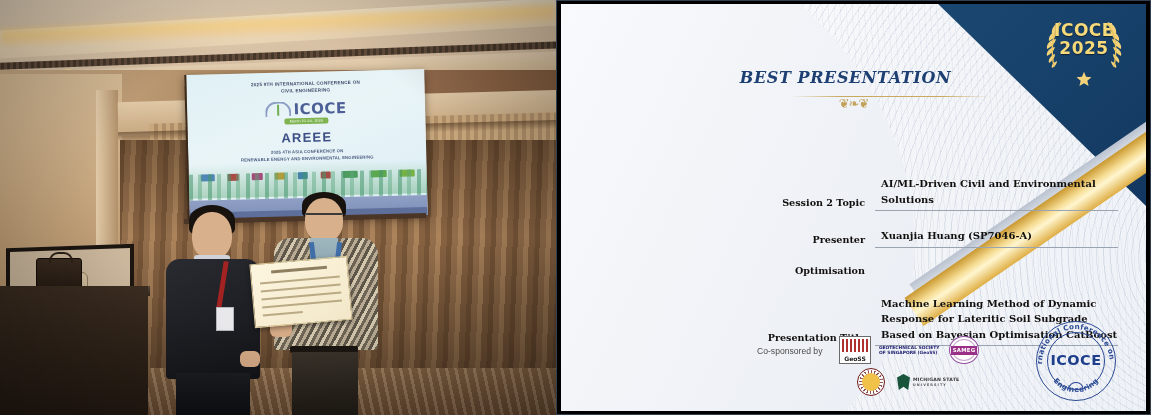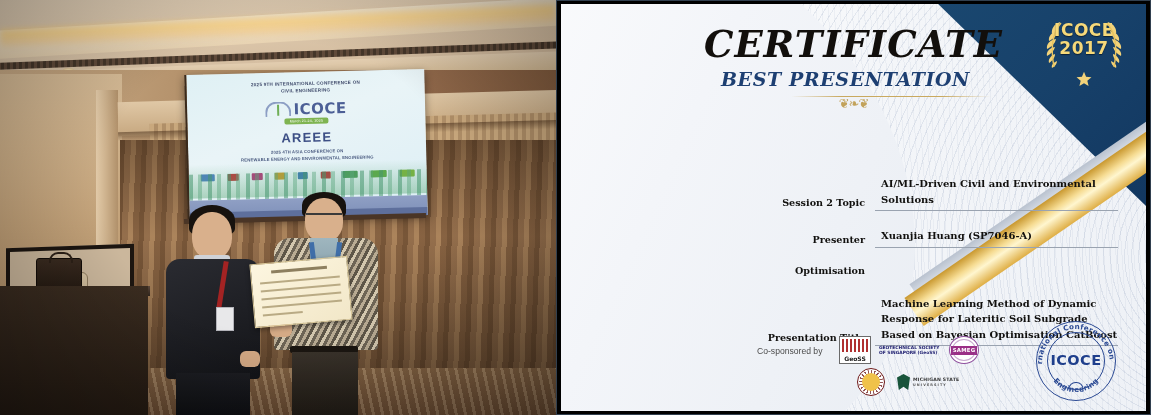--- a/index.html
+++ b/index.html
@@ -154,21 +154,21 @@
   .badge-text .l2{font-size:17px;letter-spacing:.5px;}
   .laurel{position:absolute;top:6px;width:26px;height:50px;}
   .laurel.l{left:4px;}
   .laurel.r{right:4px;}
 
   .title{position:absolute;left:0;right:0;top:18px;text-align:center;
     font-family:"DejaVu Serif",serif;font-style:italic;font-weight:bold;
     font-size:37px;letter-spacing:1px;color:#120f0c;}
   .subtitle{position:absolute;left:0;right:16px;top:64px;text-align:center;
     font-family:"DejaVu Serif",serif;font-style:italic;font-weight:bold;
-    font-size:19px;letter-spacing:.6px;color:#1d3f72;}
+    font-size:16px;letter-spacing:.6px;color:#1d3f72;}
   .rule{position:absolute;left:230px;width:200px;top:92px;height:1.4px;
     background:linear-gradient(90deg,rgba(200,170,110,0),#c9a95f 25%,#c9a95f 75%,rgba(200,170,110,0));}
   .ornament{position:absolute;left:0;right:0;top:92px;text-align:center;
     color:#c2a25a;font-size:13px;letter-spacing:-1px;font-family:"DejaVu Serif",serif;}
   .conf{position:absolute;left:0;right:0;top:119px;text-align:center;
     font-family:"DejaVu Serif",serif;font-weight:bold;font-size:12.4px;color:#11100e;}
 
   .rows{position:absolute;left:196px;right:28px;top:172px;}
   .row{display:flex;align-items:flex-end;margin-bottom:17px;}
   .row .lab{width:108px;text-align:right;padding-right:10px;flex:none;
@@ -358,39 +358,38 @@
             <path d="M20 11 C14 12 10 16 11 21 C15 19 19 16 20 11Z"></path>
             <path d="M18 19 C12 20 8 24 9 29 C13 27 17 24 18 19Z"></path>
             <path d="M17 27 C11 28 8 32 9 36 C13 34 16 31 17 27Z"></path>
             <path d="M17 34 C12 36 10 40 11 43 C14 41 17 38 17 34Z"></path>
             <path d="M19 41 C15 43 13 45 14 48 C17 46 19 44 19 41Z"></path>
           </g>
           <path d="M23 3 C15 12 12 26 16 47" stroke="#e9c45f" stroke-width="1.4" fill="none"></path>
         </svg>
         <div class="badge-text">
           <div class="l1">ICOCE</div>
-          <div class="l2">2017</div>
+          <div class="l2">2025</div>
         </div>
         <svg class="laurel r" viewBox="0 0 26 50">
           <g fill="#f3d37a" transform="translate(26,0) scale(-1,1)">
             <path d="M22 2 C16 4 13 9 14 14 C18 12 21 8 22 2Z"></path>
             <path d="M20 11 C14 12 10 16 11 21 C15 19 19 16 20 11Z"></path>
             <path d="M18 19 C12 20 8 24 9 29 C13 27 17 24 18 19Z"></path>
             <path d="M17 27 C11 28 8 32 9 36 C13 34 16 31 17 27Z"></path>
             <path d="M17 34 C12 36 10 40 11 43 C14 41 17 38 17 34Z"></path>
             <path d="M19 41 C15 43 13 45 14 48 C17 46 19 44 19 41Z"></path>
           </g>
           <path d="M3 3 C11 12 14 26 10 47" stroke="#e9c45f" stroke-width="1.4" fill="none"></path>
         </svg>
         <svg viewBox="0 0 20 20" style="position:absolute;left:50%;bottom:-4px;margin-left:-9px;width:18px;height:18px;">
           <path d="M10 2 L12.3 7.6 L18.3 8.1 L13.7 12 L15.1 17.9 L10 14.7 L4.9 17.9 L6.3 12 L1.7 8.1 L7.7 7.6Z" fill="#f3d37a"></path>
         </svg>
       </div>
 
-      <div class="title">CERTIFICATE</div>
       <div class="subtitle">BEST PRESENTATION</div>
       <div class="rule"></div>
       <div class="ornament">❦❧❦</div>
 
       <div class="rows">
         <div class="row">
           <div class="lab">Session 2 Topic</div>
           <div class="val">AI/ML-Driven Civil and Environmental Solutions</div>
         </div>
         <div class="row">

